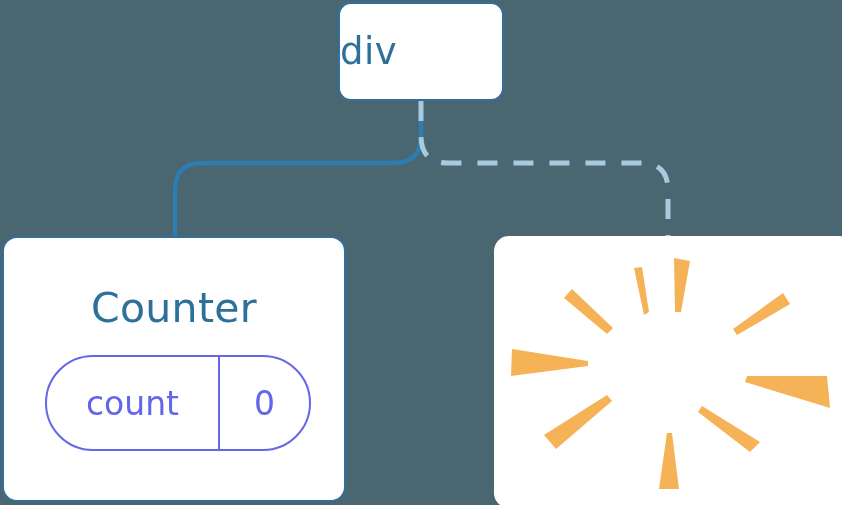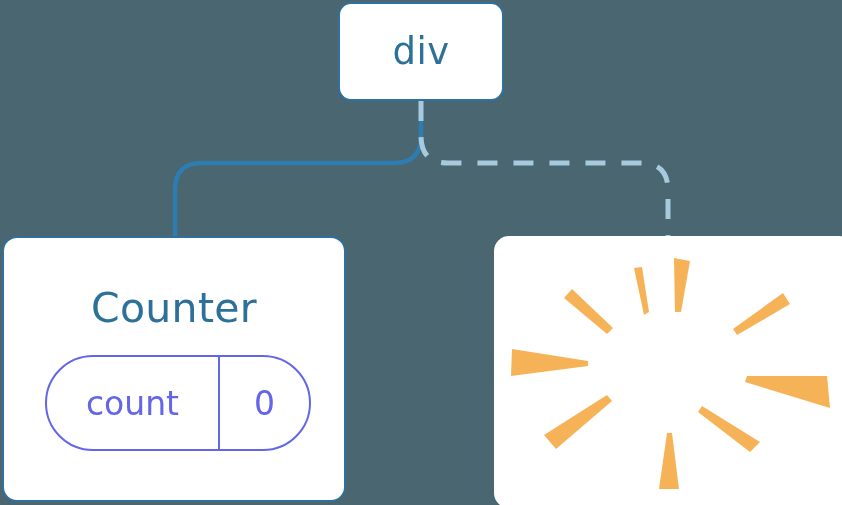--- a/index.html
+++ b/index.html
@@ -35,21 +35,21 @@
   }
   #card-div {
     left: 338px;
     top: 2px;
     width: 166px;
     height: 99px;
     border: 2px solid #31709c;
     border-radius: 13px;
     display: flex;
     align-items: center;
-    justify-content: center;
+    justify-content: flex-start;
   }
   #card-counter {
     left: 2px;
     top: 236px;
     width: 344px;
     height: 266px;
     border: 2px solid #31709c;
     border-radius: 15px;
   }
   #card-spark {

